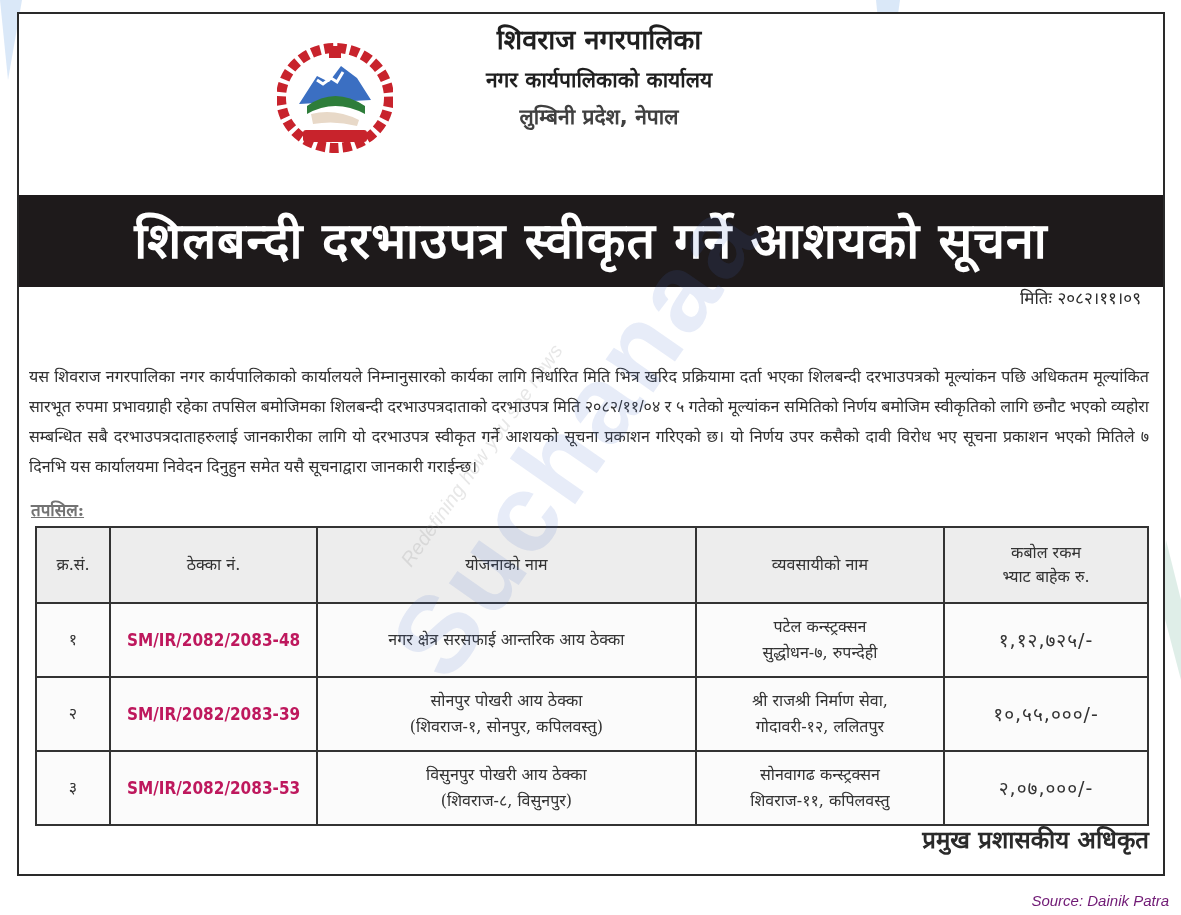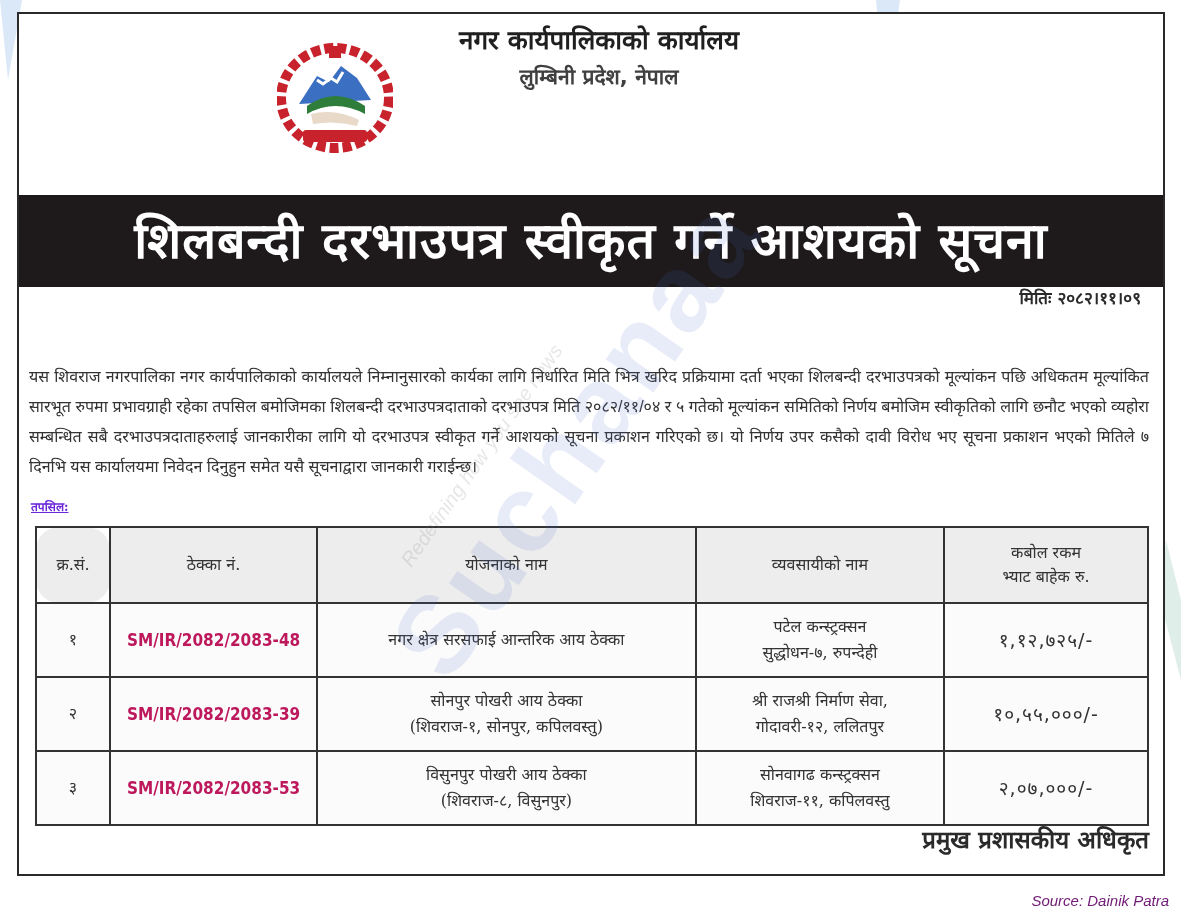--- a/index.html
+++ b/index.html
@@ -8,50 +8,50 @@
       font-family: "DejaVu Sans", sans-serif; color: #222;
     }
     .frame {
       position: absolute; left: 17px; top: 12px; width: 1148px; height: 864px;
       border: 2px solid #2a2a2a; box-sizing: border-box; background: #fff;
     }
     .header { position: absolute; left: 0; top: 0; width: 100%; height: 166px; }
     .emblem { position: absolute; left: 258px; top: 28px; width: 116px; height: 112px; }
     .org-lines { position: absolute; left: 380px; top: 6px; width: 400px; text-align: center; }
     .org1 { font-size: 27px; font-weight: bold; line-height: 40px; color: #1f1f1f; }
-    .org2 { font-size: 26px; font-weight: bold; line-height: 40px; color: #1f1f1f; }
+    .org2 { font-size: 21px; font-weight: bold; line-height: 40px; color: #1f1f1f; }
     .org3 { font-size: 21px; font-weight: bold; line-height: 34px; color: #1f1f1f; }
     .org4 { font-size: 21px; font-weight: bold; line-height: 34px; color: #404040; }
     .banner {
       position: absolute; left: 0; top: 181px; width: 100%; height: 92px;
       background: #1e1a1b; color: #fff; text-align: center;
       font-size: 50px; font-weight: bold; line-height: 92px; letter-spacing: 1px;
     }
     .date {
-      position: absolute; right: 22px; top: 272px; font-size: 17px; font-weight: bold; color: #2a2a2a;
+      position: absolute; right: 22px; top: 272px; font-size: 17px; font-weight: normal; color: #2a2a2a;
     }
     .para {
       position: absolute; left: 10px; top: 302px; width: 1120px;
       font-family: Liberation Sans, sans-serif; font-size: 16px; line-height: 30px;
       text-align: justify; color: #333; margin-top: 46px;
     }
     .tapsil {
       position: absolute; left: 12px; top: 484px; font-family: "DejaVu Serif", serif;
-      font-size: 12px; font-weight: bold; text-decoration: underline; color: #6d28d9;
+      font-size: 17px; font-weight: bold; text-decoration: underline; color: #737373;
     }
     table.bids {
       position: absolute; left: 16px; top: 512px; width: 1114px;
       border-collapse: collapse; font-family: "DejaVu Serif", serif; font-size: 16px; color: #333;
     }
     table.bids th, table.bids td {
       border: 2px solid #333; text-align: center; vertical-align: middle; padding: 4px 6px;
     }
     table.bids th { background: #ededed; font-weight: normal; height: 66px; line-height: 24px; }
     table.bids td { background: #fbfbfb; height: 64px; line-height: 26px; }
-    .col-sn { width: 62px; border-radius: 23px; }
+    .col-sn { width: 62px; }
     .col-no { width: 196px; }
     .col-plan { width: 386px; }
     .col-vendor { width: 246px; }
     .col-amt { width: 196px; }
     .contract-no { font-family: "DejaVu Sans Condensed", "DejaVu Sans", sans-serif; font-weight: bold; font-size: 17px; letter-spacing: 0px; color: #be185d; }
     .amount { font-family: "DejaVu Sans", sans-serif; font-size: 19px; letter-spacing: 1px; color: #333; }
     .sign {
       position: absolute; right: 14px; top: 822px; font-size: 24px; font-weight: bold; color: #2a2a2a;
     }
     .source {
@@ -89,20 +89,21 @@
     <svg class="emblem" viewBox="0 0 116 112">
       <ellipse cx="58" cy="56" rx="54" ry="50" fill="none" stroke="#c8232c" stroke-width="10" stroke-dasharray="9 4"></ellipse>
       <path d="M22 62 L40 34 L52 40 L64 24 L80 36 L94 58 Z" fill="#3b6fc2"></path>
       <path d="M40 38 L46 42 L54 36 L60 40 L66 30" stroke="#ffffff" stroke-width="3" fill="none"></path>
       <path d="M30 64 Q58 44 88 64 L88 72 Q58 56 30 72 Z" fill="#2e7d3a"></path>
       <path d="M34 72 Q58 66 82 78 L80 84 Q58 78 36 82 Z" fill="#e8d9c8"></path>
       <rect x="26" y="88" width="64" height="12" rx="3" fill="#c8232c"></rect>
       <rect x="52" y="4" width="12" height="12" fill="#c8232c"></rect>
     </svg>
     <div class="org-lines">
+      <div class="org1">शिवराज नगरपालिका</div>
       <div class="org2">नगर कार्यपालिकाको कार्यालय</div>
       <div class="org4">लुम्बिनी प्रदेश, नेपाल</div>
     </div>
   </div>
 
   <div class="banner">शिलबन्दी दरभाउपत्र स्वीकृत गर्ने आशयको सूचना</div>
 
   <div class="date">मितिः २०८२।११।०९</div>
 
   <div class="para">यस शिवराज नगरपालिका नगर कार्यपालिकाको कार्यालयले निम्नानुसारको कार्यका लागि निर्धारित मिति भित्र खरिद प्रक्रियामा दर्ता भएका शिलबन्दी दरभाउपत्रको मूल्यांकन पछि अधिकतम मूल्यांकित सारभूत रुपमा प्रभावग्राही रहेका तपसिल बमोजिमका शिलबन्दी दरभाउपत्रदाताको दरभाउपत्र मिति २०८२/११/०४ र ५ गतेको मूल्यांकन समितिको निर्णय बमोजिम स्वीकृतिको लागि छनौट भएको व्यहोरा सम्बन्धित सबै दरभाउपत्रदाताहरुलाई जानकारीका लागि यो दरभाउपत्र स्वीकृत गर्ने आशयको सूचना प्रकाशन गरिएको छ। यो निर्णय उपर कसैको दावी विरोध भए सूचना प्रकाशन भएको मितिले ७ दिनभि यस कार्यालयमा निवेदन दिनुहुन समेत यसै सूचनाद्वारा जानकारी गराईन्छ।</div>

